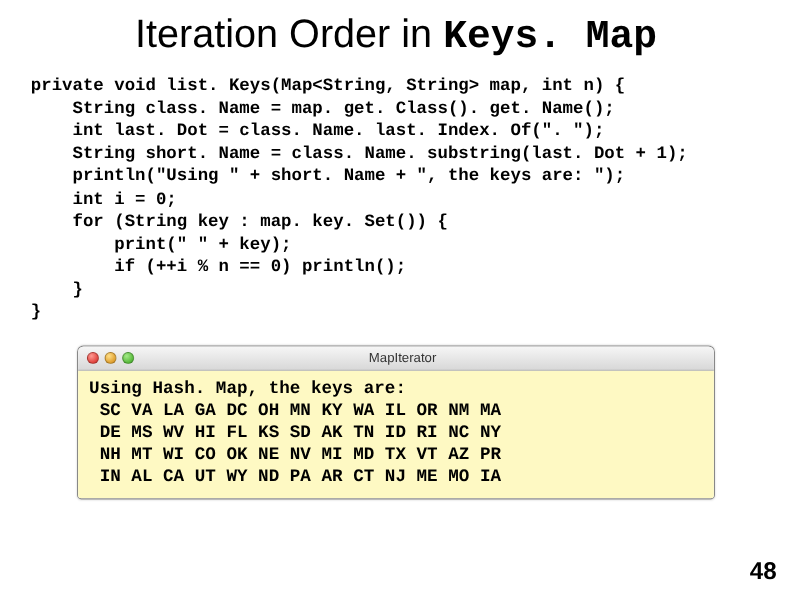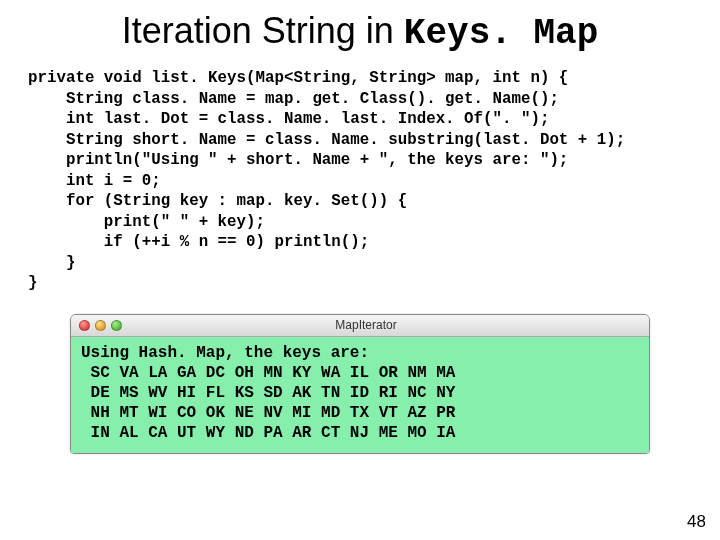--- a/index.html
+++ b/index.html
@@ -69,44 +69,45 @@
   .tl-green { background: radial-gradient(circle at 35% 30%, #a6eb8a, #58b93b 70%); }
   .terminal-title {
     position: absolute;
     left: 12px; right: 0;
     text-align: center;
     font-size: 12px;
     color: #333;
     pointer-events: none;
   }
   .terminal-body {
-    background: #86efac;
+    background: #fef9c3;
     padding: 6px 10px 10px 10px;
     font-family: "Courier New", monospace;
     font-size: 16px;
     font-weight: bold;
     line-height: 1.25;
     white-space: pre;
     color: #000;
   }
   .page-number {
     position: absolute;
     bottom: 8px;
     right: 14px;
-    font-size: 17px;
+    font-size: 22px;
     color: #000;
+    font-weight: bold;
   }
 </style>
 </head>
 <body>
 
 <div class="slide">
 
   <h1 class="title">
-    <span>Iteration String in </span><span class="mono">Keys. Map</span>
+    <span>Iteration Order in </span><span class="mono">Keys. Map</span>
   </h1>
 
   <div class="code-block">private void list. Keys(Map&lt;String, String&gt; map, int n) {
     String class. Name = map. get. Class(). get. Name();
     int last. Dot = class. Name. last. Index. Of(". ");
     String short. Name = class. Name. substring(last. Dot + 1);
     println("Using " + short. Name + ", the keys are: ");
     int i = 0;
     for (String key : map. key. Set()) {
         print(" " + key);

